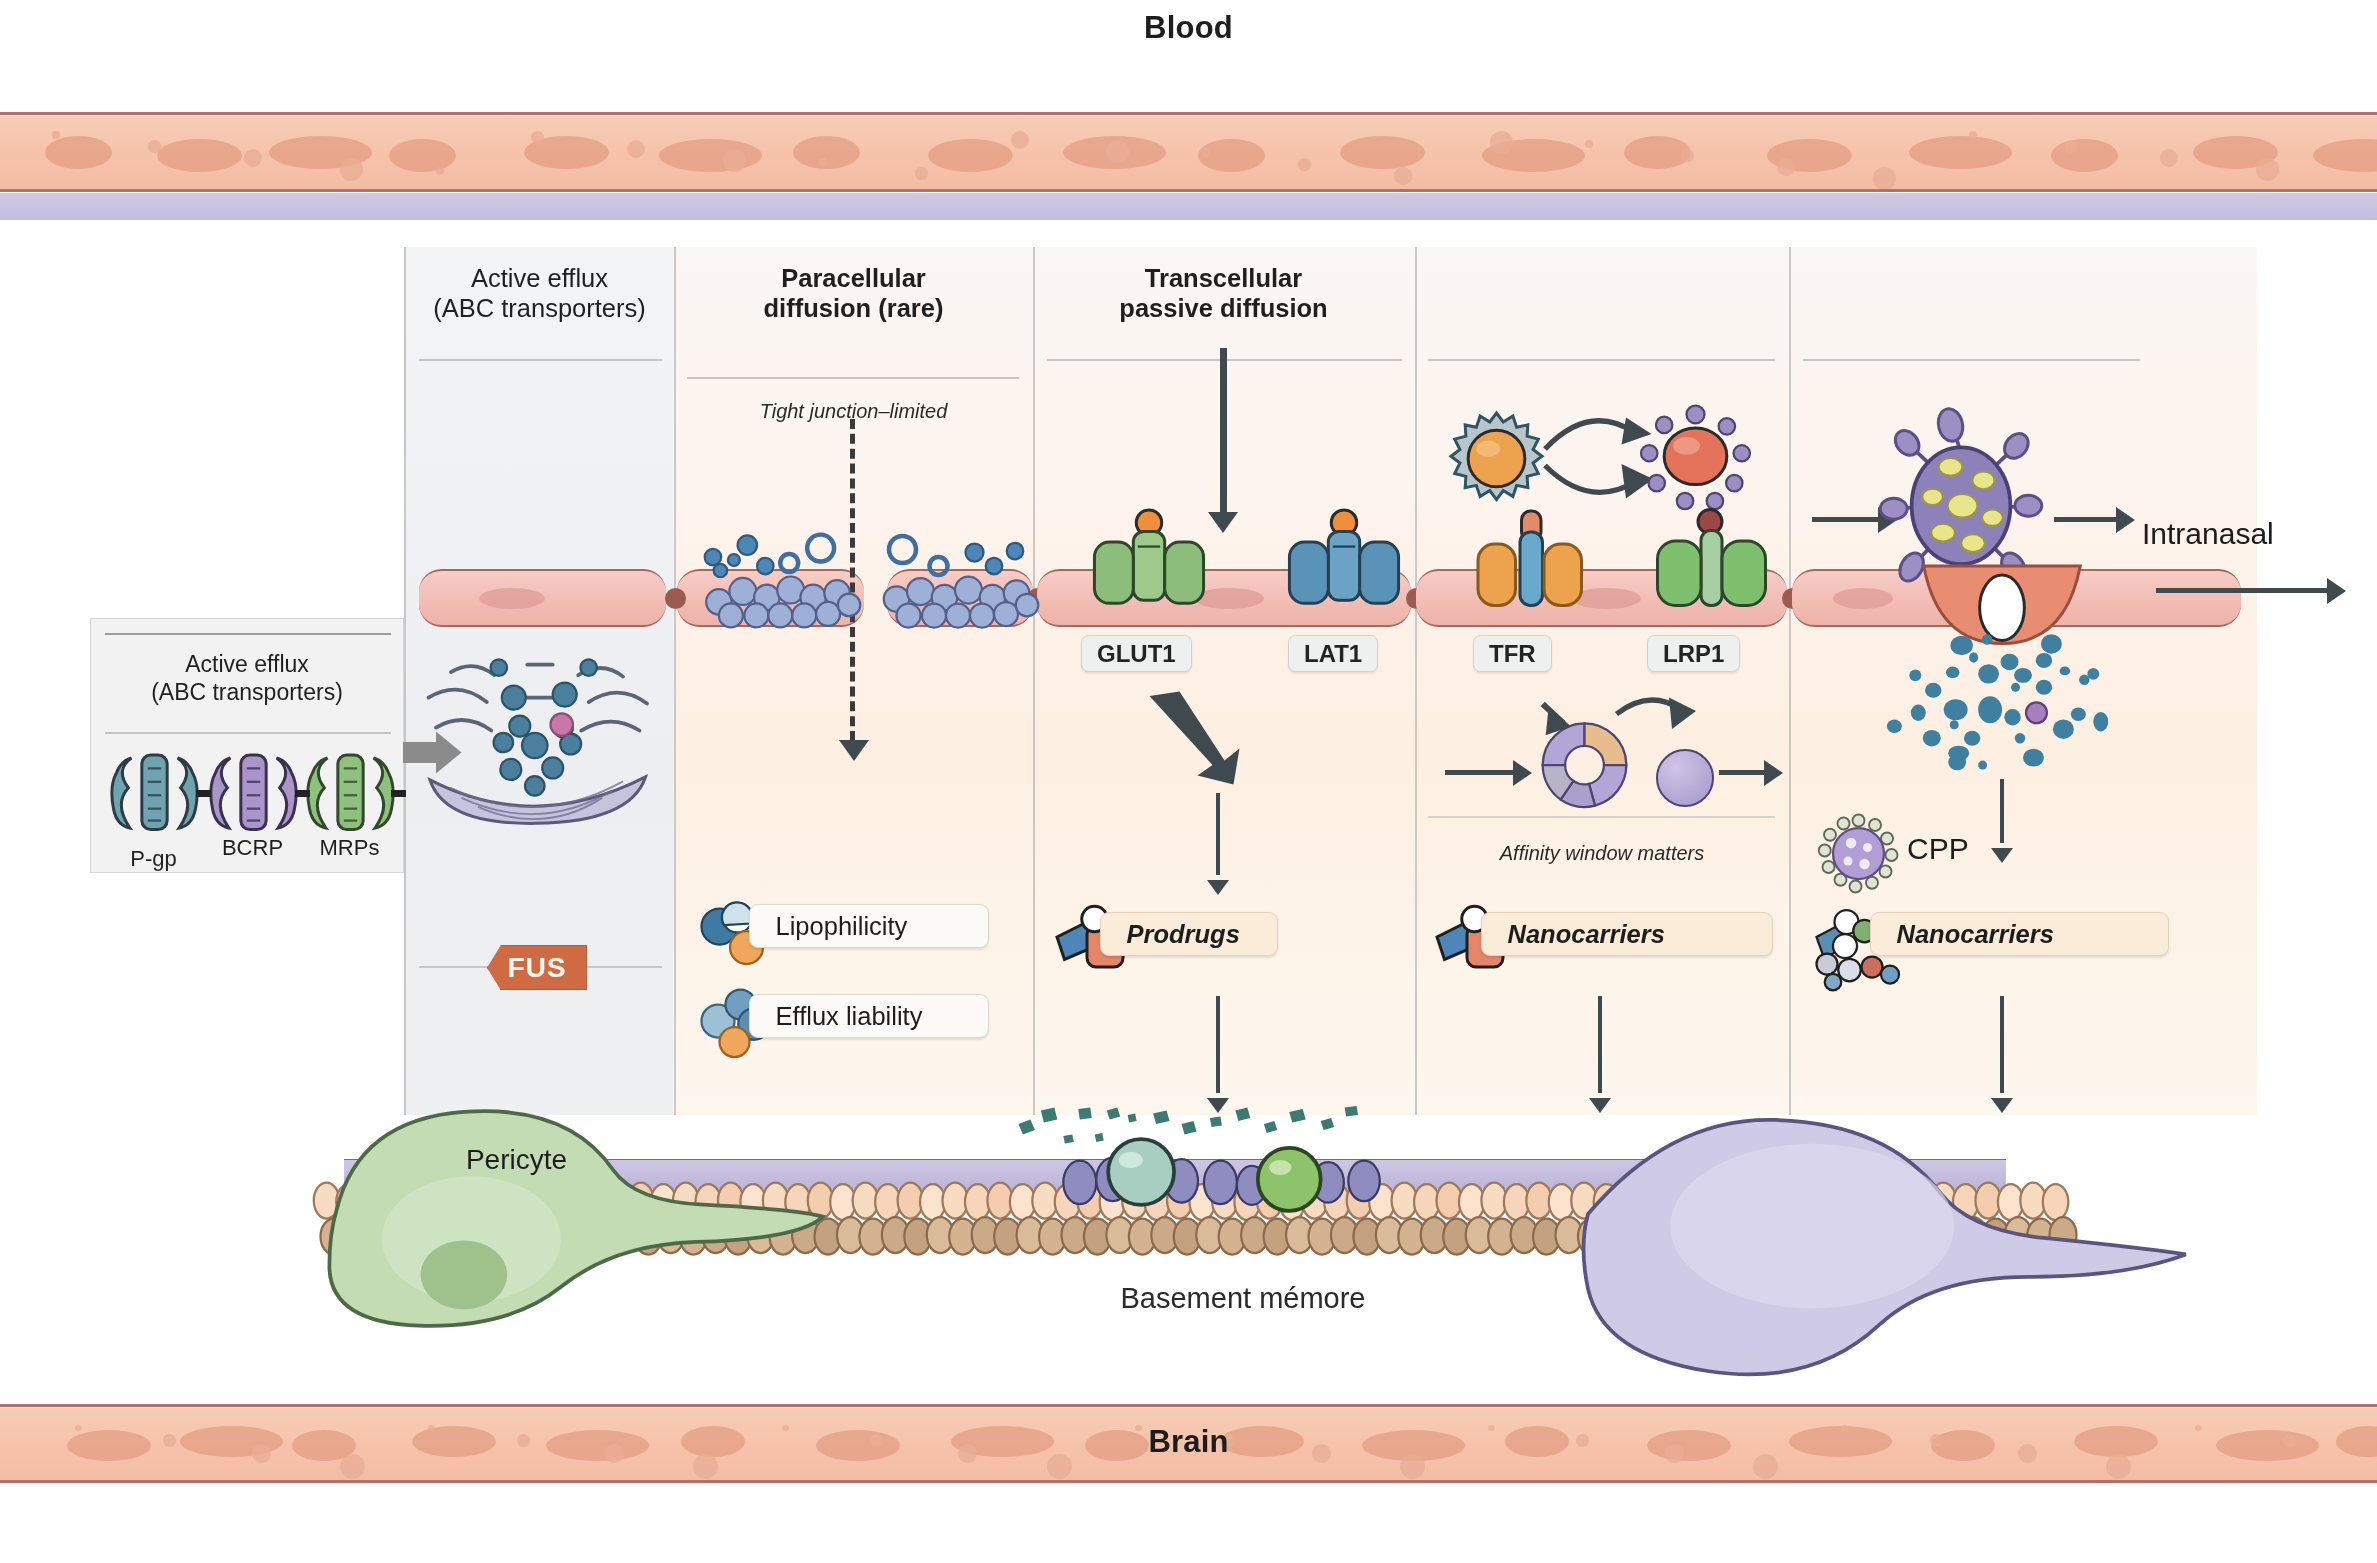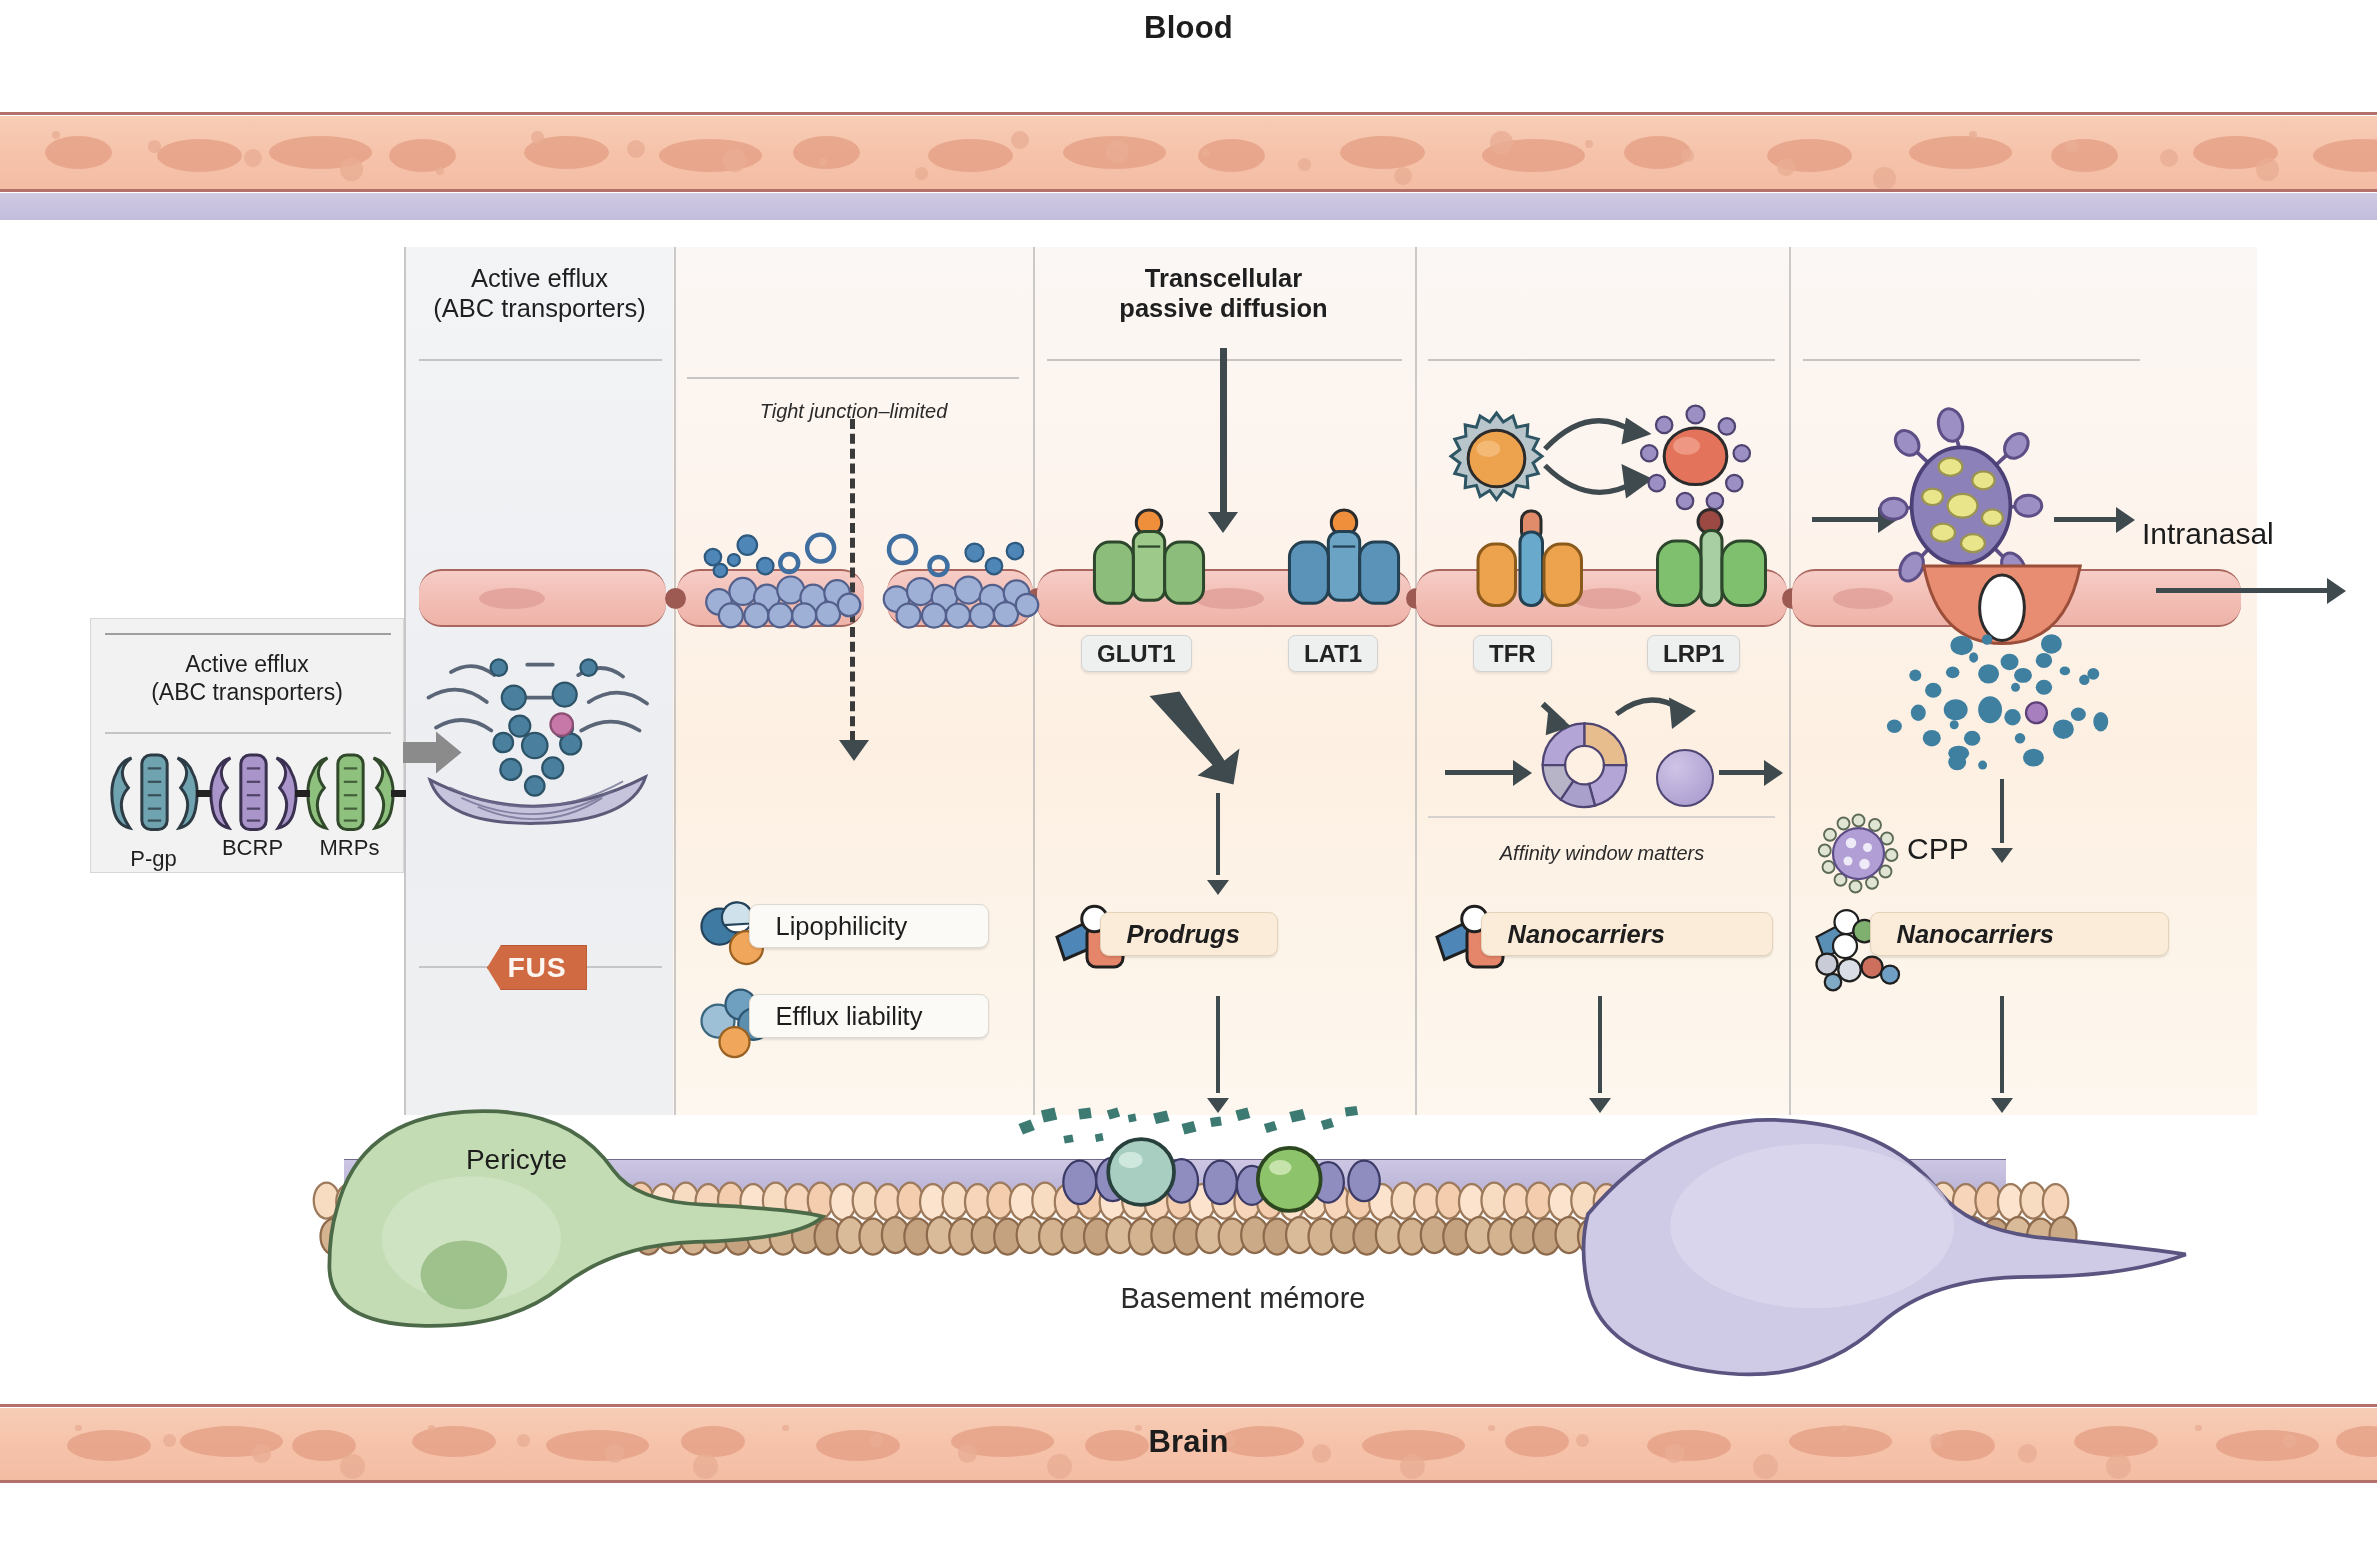--- a/index.html
+++ b/index.html
@@ -248,20 +248,24 @@
   <div class="col-divider" style="left:1033px;top:247px;height:868px;"></div>
   <div class="col-divider" style="left:1415px;top:247px;height:868px;"></div>
   <div class="col-divider" style="left:1789px;top:247px;height:868px;"></div>
 
   <div class="col-header" style="left:408px;top:263px;width:263px;">
     <span class="hl1">Active efflux</span>
     <span class="hl2">(ABC transporters)</span>
   </div>
   <div class="hdr-rule" style="left:419px;top:359px;width:243px;"></div>
 
+  <div class="col-header bold" style="left:676px;top:263px;width:355px;">
+    <span class="hl1">Paracellular</span>
+    <span class="hl2">diffusion (rare)</span>
+  </div>
   <div class="hdr-rule" style="left:687px;top:377px;width:332px;"></div>
   <div class="subnote" style="left:676px;top:400px;width:355px;">Tight junction–limited</div>
 
   <div class="col-header bold" style="left:1035px;top:263px;width:377px;">
     <span class="hl1">Transcellular</span>
     <span class="hl2">passive diffusion</span>
   </div>
   <div class="hdr-rule" style="left:1047px;top:359px;width:355px;"></div>
 
   <div class="hdr-rule" style="left:1428px;top:359px;width:347px;"></div>

